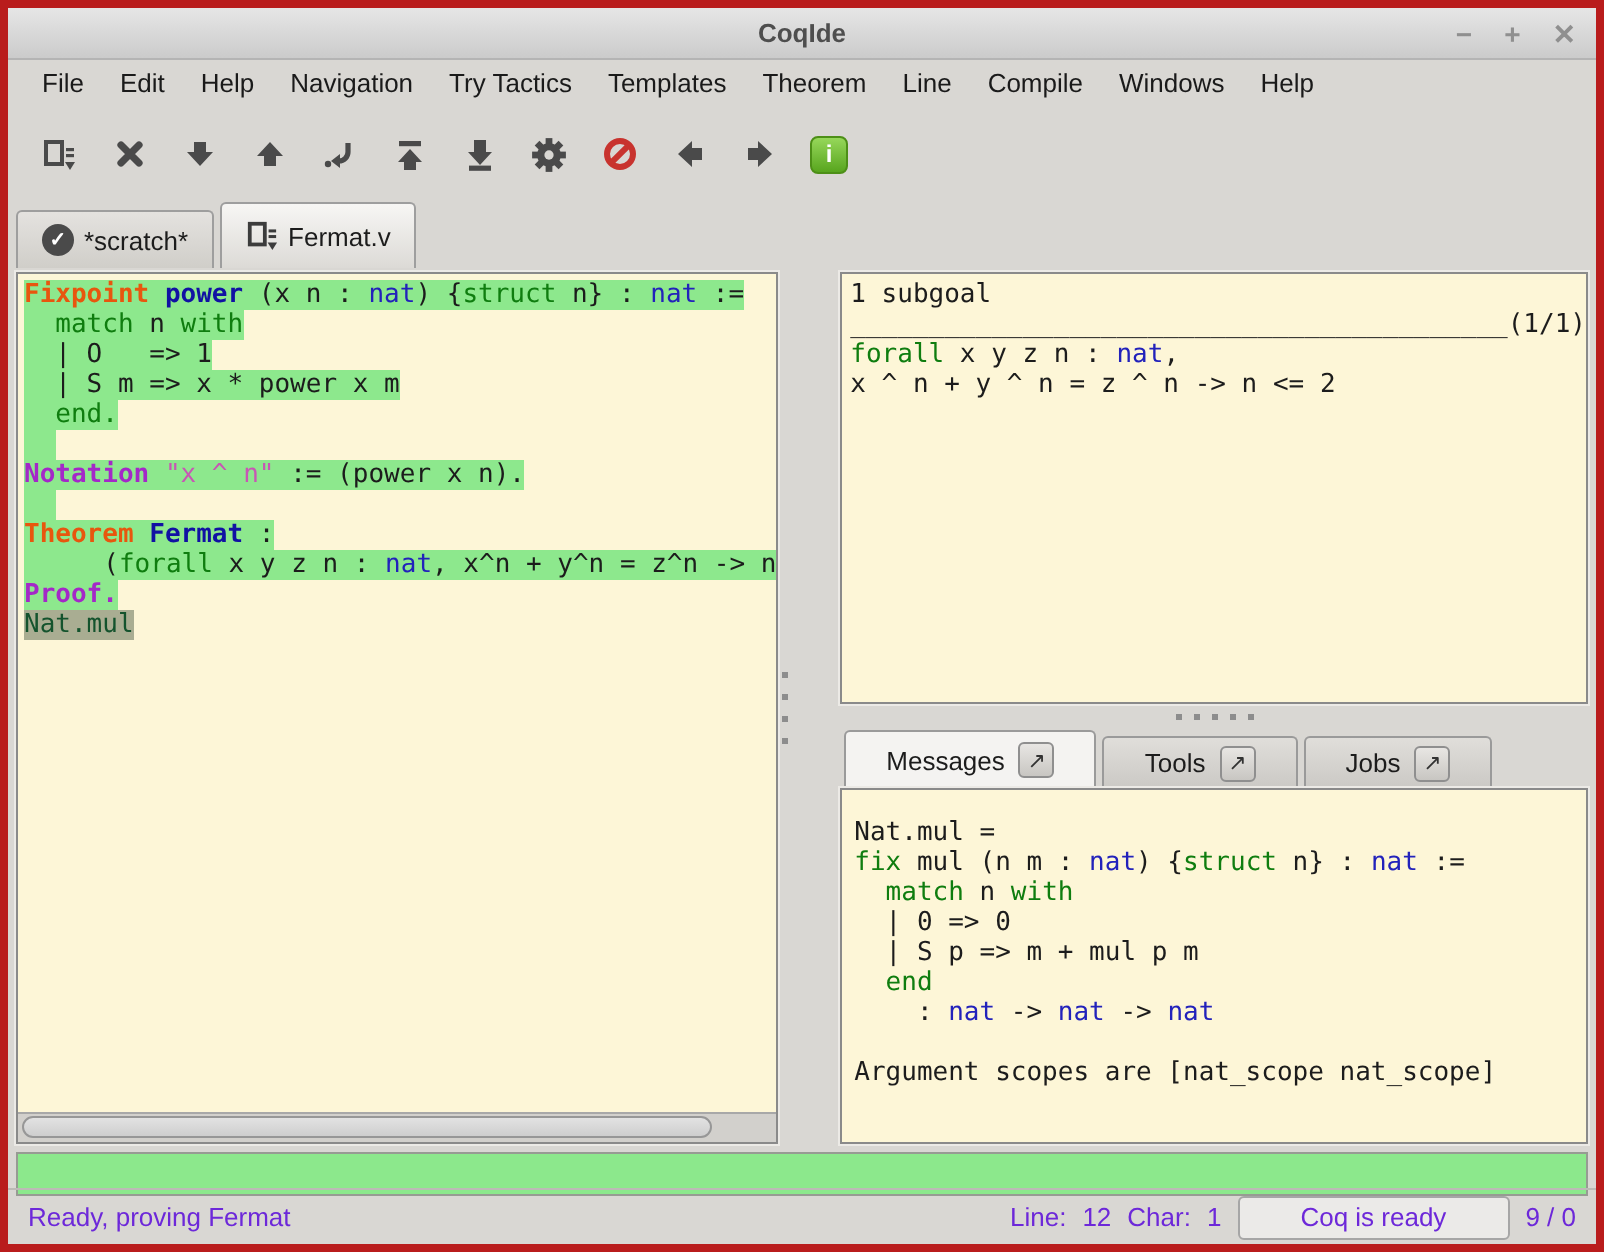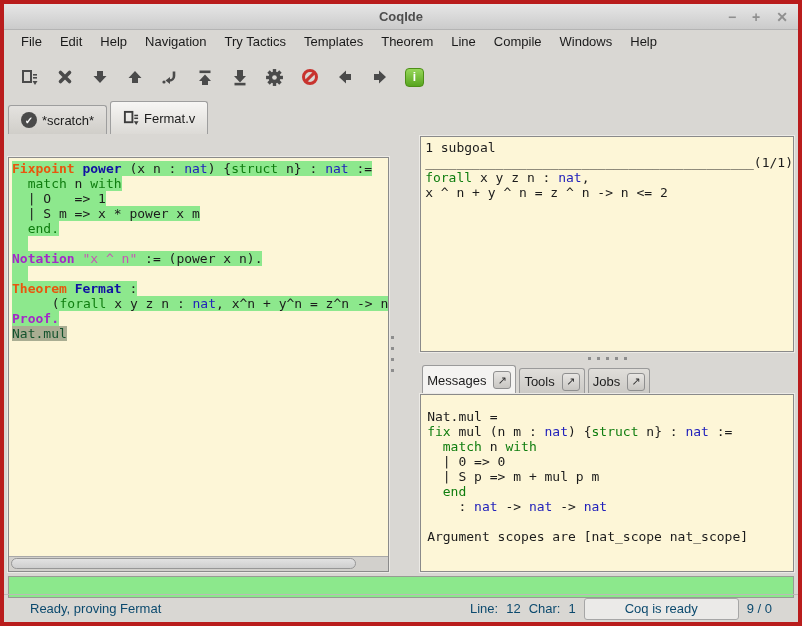--- a/index.html
+++ b/index.html
@@ -37,37 +37,37 @@
              background:linear-gradient(#e4e2df,#d0cec9); font-size:13px; color:#1c1c1c; margin-right:3px; }
   .doc-tab.active { height:33px; background:linear-gradient(#f7f6f4,#dcdad6); }
   .check-circle { width:16px; height:16px; border-radius:50%; background:#4a4a4a; color:#fff;
                   font-size:10px; font-weight:bold; display:flex; align-items:center; justify-content:center; }
 
   
   .main { position:absolute; top:130px; left:0; right:0; height:438px;
           display:flex; padding:2px 4px 0 4px; }
   .panel { background:#fdf6d7; border:1px solid #8a8a8a; box-shadow:0 0 0 1px #eceae6; }
 
-  .editor-panel { width:398px; display:flex; flex-direction:column; overflow:hidden;margin-top:21px; }
+  .editor-panel { width:398px; display:flex; flex-direction:column; overflow:hidden; }
   .editor-code { flex:1; overflow:hidden; padding:3px 0 0 3px; }
   .hscroll { height:15px; background:#d2d0cc; border-top:1px solid #a8a8a8; padding:1px 2px; }
   .hscroll-thumb { width:92%; height:11px; border:1px solid #979797; border-radius:6px;
                    background:linear-gradient(#e2e2e2,#cecece); }
 
   .vsplit { width:8px; display:flex; flex-direction:column; align-items:center;
             justify-content:center; gap:8px; }
   .vsplit i, .hsplit i { width:3px; height:3px; background:#8d8d8d; display:block; }
 
   .right-col { flex:1; display:flex; flex-direction:column;margin-left:24px; }
   .goals-panel { height:216px; padding:3px 0 0 4px; overflow:hidden; }
   .hsplit { height:12px; display:flex; align-items:center; justify-content:center; gap:6px; }
 
   .msg-section { flex:1; display:flex; flex-direction:column; }
   .msg-tabs { height:30px; display:flex; align-items:flex-end; padding-left:2px; }
-  .msg-tab { display:flex; align-items:center; gap:7px; padding:0 4px; height:26px;
+  .msg-tab { display:flex; align-items:center; gap:7px; padding:0 20px; height:26px;
              border:1px solid #9a9a9a; border-bottom:none; border-radius:3px 3px 0 0;
              background:linear-gradient(#e0deda,#cbc9c5); font-size:13px; color:#1c1c1c; margin-right:3px; }
   .msg-tab.active { height:29px; background:#f4f3f1; }
   .detach-btn { width:18px; height:18px; border:1px solid #8f8f8f; border-radius:3px;
                 background:linear-gradient(#e8e6e3,#c8c6c2); font-size:11px; color:#333;
                 display:flex; align-items:center; justify-content:center; }
   .msg-box { flex:1; padding:14px 0 0 6px; overflow:hidden; }
 
   
   .code { font-family:"DejaVu Sans Mono", monospace; font-size:13px; line-height:15px;
@@ -81,23 +81,23 @@
   .type { color:#2222bb; }
   .ntn  { color:#a428c8; font-weight:bold; }
   .str  { color:#c857b4; }
   .sel  { background:#a9ad92; color:#14532d; }
 
   
   .progress { position:absolute; top:572px; left:4px; right:4px; height:22px;
               background:#8ce88c; border:1px solid #979b93; }
   .statusbar { position:absolute; bottom:0; left:0; right:0; height:28px;
                border-top:1px solid #bcbab6; display:flex; align-items:center;
-               padding:0 26px; font-size:13px; color:#0c4a6e;text-align:center; }
+               padding:0 10px; font-size:13px; color:#6d28d9;text-align:center; }
   .status-right { margin-left:auto; display:flex; align-items:center; gap:8px; }
-  .coq-state-btn { width:155px; height:22px; border:1px solid #a6a6a6; border-radius:3px;
+  .coq-state-btn { width:136px; height:22px; border:1px solid #a6a6a6; border-radius:3px;
                    background:#ebeae8; display:flex; align-items:center; justify-content:center;
                    font-size:13px; }
 </style>
 </head>
 <body>
 
 <div class="window">
 
   <div class="titlebar">
     <div class="title">CoqIde</div>

